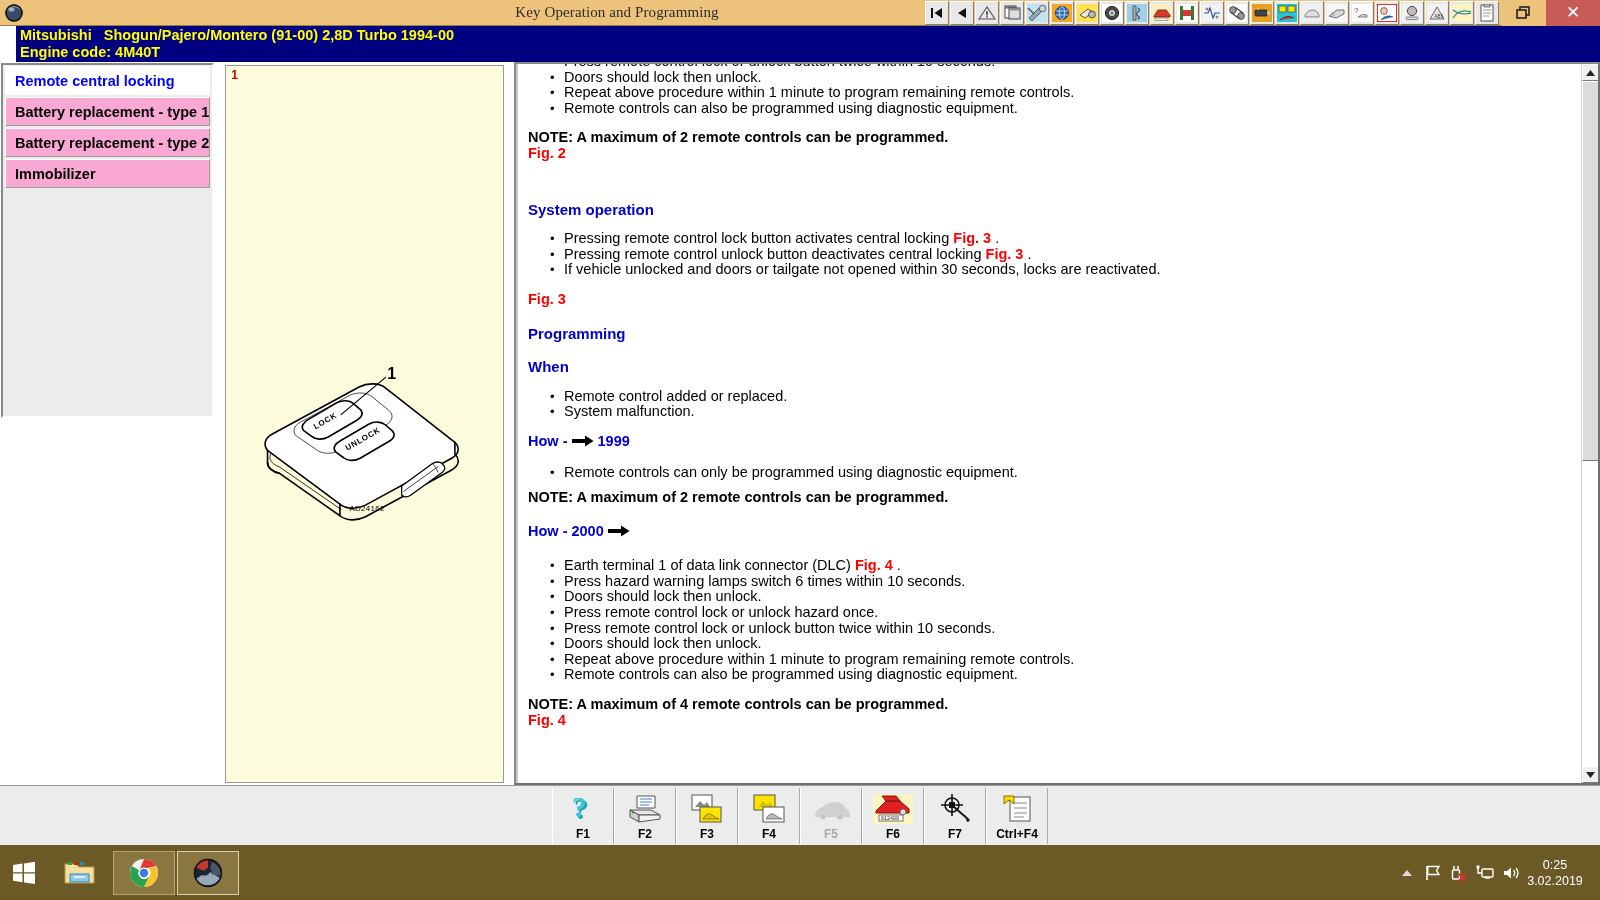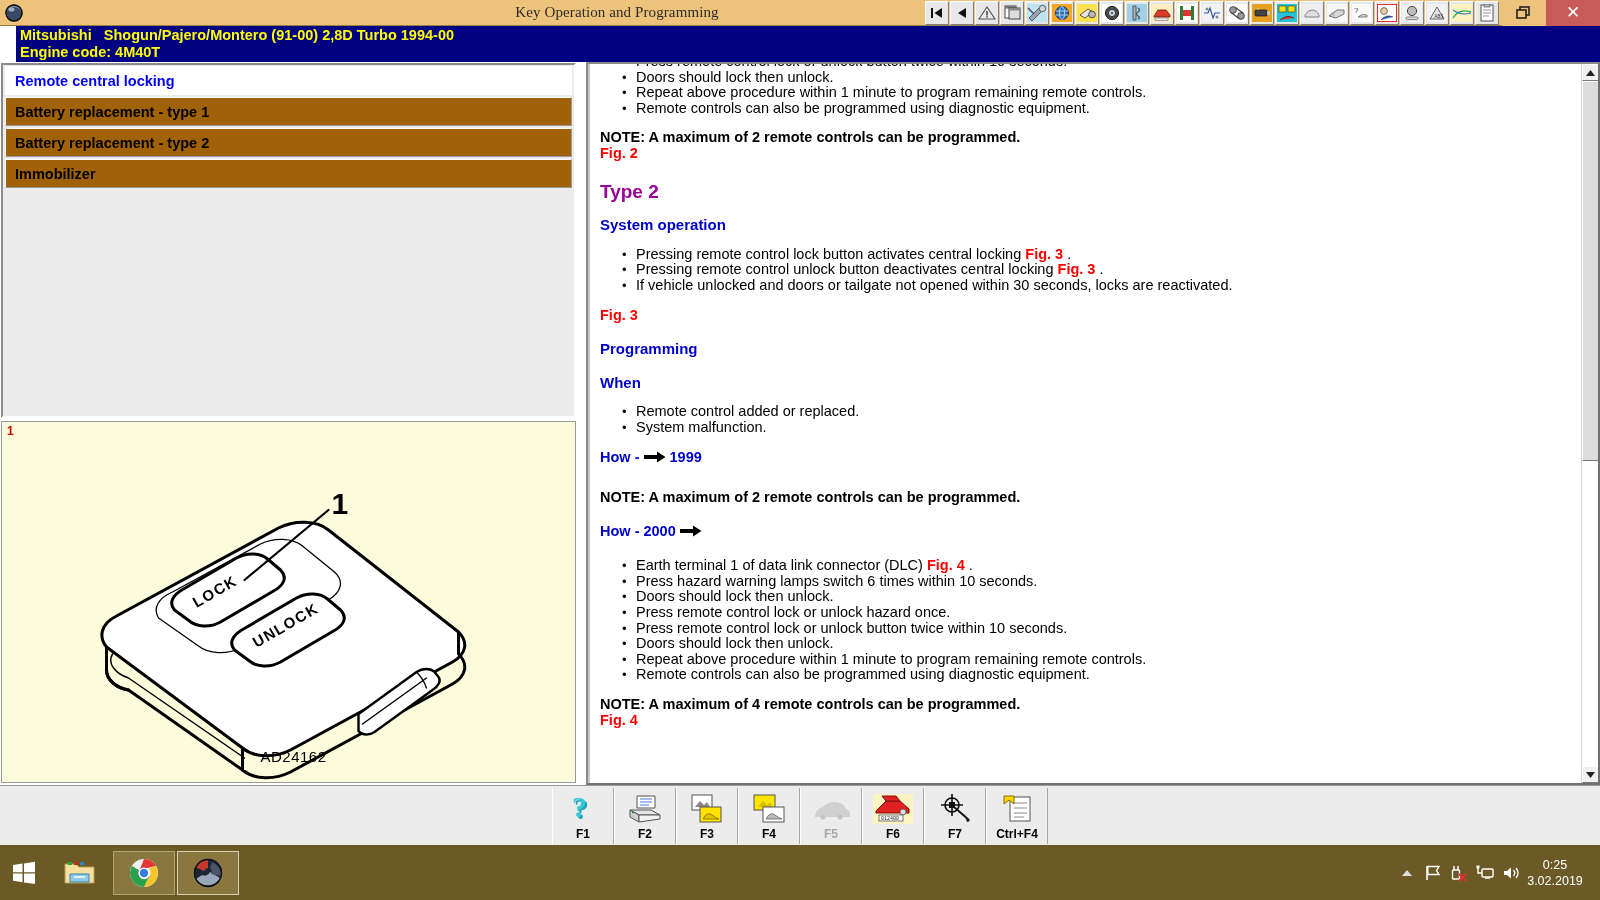--- a/index.html
+++ b/index.html
@@ -92,22 +92,22 @@
 
   
   #main-body {
     position: absolute; left: 0; top: 62px;
     width: 1600px; height: 723px;
     display: flex;
   }
 
   
   #left-col {
-    width: 586px; height: 723px;
-    display: flex; flex-direction: column;
+    width: 514px; height: 723px;
+    display: flex; 
     background: #ffffff;
     flex: 0 0 auto;
   }
   #topic-list-pane {
     height: 355px;
     margin: 1px 10px 0 1px;
     border: 2px inset #b0b0b0;
     border-top: 2px solid #8a8a8a;
     border-left: 2px solid #8a8a8a;
     border-right: 2px solid #ffffff;
@@ -117,21 +117,21 @@
     overflow: hidden;
   }
   .topic-item {
     height: 29px;
     margin: 1px 2px 2px 2px;
     display: flex; align-items: center;
     padding-left: 9px;
     font-size: 14.5px;
     font-weight: bold;
     color: #000000;
-    background: #a16207;
+    background: #f9a8d4;
     border-top: 1px solid #ffffff;
     border-left: 1px solid #ffffff;
     border-right: 1px solid #9a9a9a;
     border-bottom: 1px solid #9a9a9a;
     cursor: default;
   }
   .topic-item.selected {
     background: #ffffff;
     color: #0000ff;
     border: 1px solid #ffffff;
@@ -577,21 +577,20 @@
             <li>Doors should lock then unlock.</li>
             <li>Repeat above procedure within 1 minute to program remaining remote controls.</li>
             <li>Remote controls can also be programmed using diagnostic equipment.</li>
           </ul>
 
           <div class="sp14"></div>
           <div class="note-line">NOTE: A maximum of 2 remote controls can be programmed.</div>
           <div class="fig-ref">Fig. 2</div>
 
           <div class="sp22"></div>
-          <div class="h-type">Type 2</div>
 
           <div class="sp18"></div>
           <div class="h-blue">System operation</div>
 
           <div class="sp14"></div>
           <ul>
             <li><span>Pressing remote control lock button activates central locking</span> <span class="fig-ref">Fig. 3</span> <span>.</span></li>
             <li><span>Pressing remote control unlock button deactivates central locking</span> <span class="fig-ref">Fig. 3</span> <span>.</span></li>
             <li>If vehicle unlocked and doors or tailgate not opened within 30 seconds, locks are reactivated.</li>
           </ul>
@@ -616,20 +615,23 @@
             <span>How -</span>
             <span class="arrow-glyph">
               <svg width="22" height="12" viewBox="0 0 22 12">
                   <path d="M0 4 H13 V0.5 L21.5 6 L13 11.5 V8 H0 Z" fill="#000"></path>
                 </svg>
             </span>
             <span>1999</span>
           </div>
 
           <div class="sp14"></div>
+          <ul>
+            <li>Remote controls can only be programmed using diagnostic equipment.</li>
+          </ul>
 
           <div class="sp10"></div>
           <div class="note-line">NOTE: A maximum of 2 remote controls can be programmed.</div>
 
           <div class="sp18"></div>
           <div class="h-blue-sm">
             <span>How - 2000</span>
             <span class="arrow-glyph">
               <svg width="22" height="12" viewBox="0 0 22 12">
                   <path d="M0 4 H13 V0.5 L21.5 6 L13 11.5 V8 H0 Z" fill="#000"></path>

